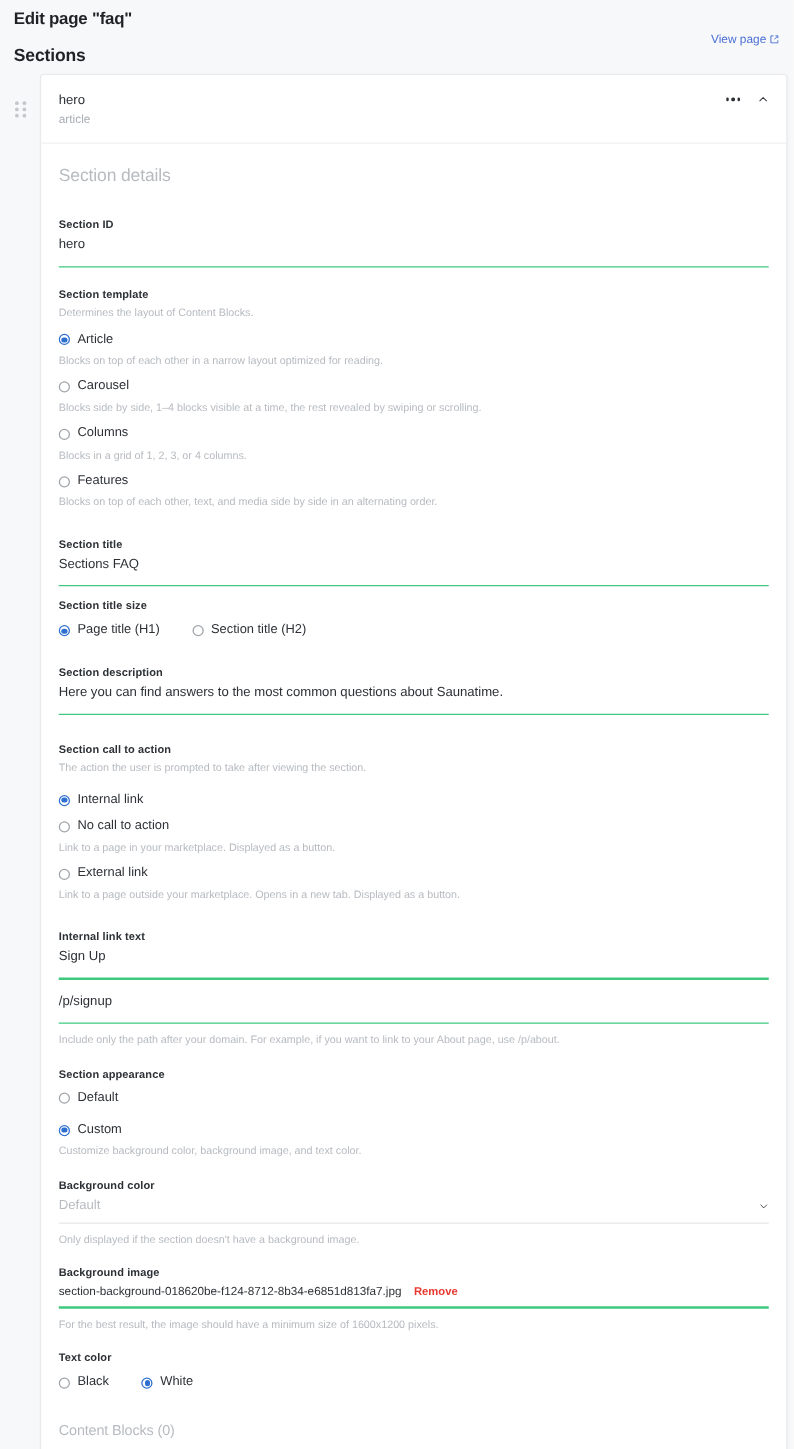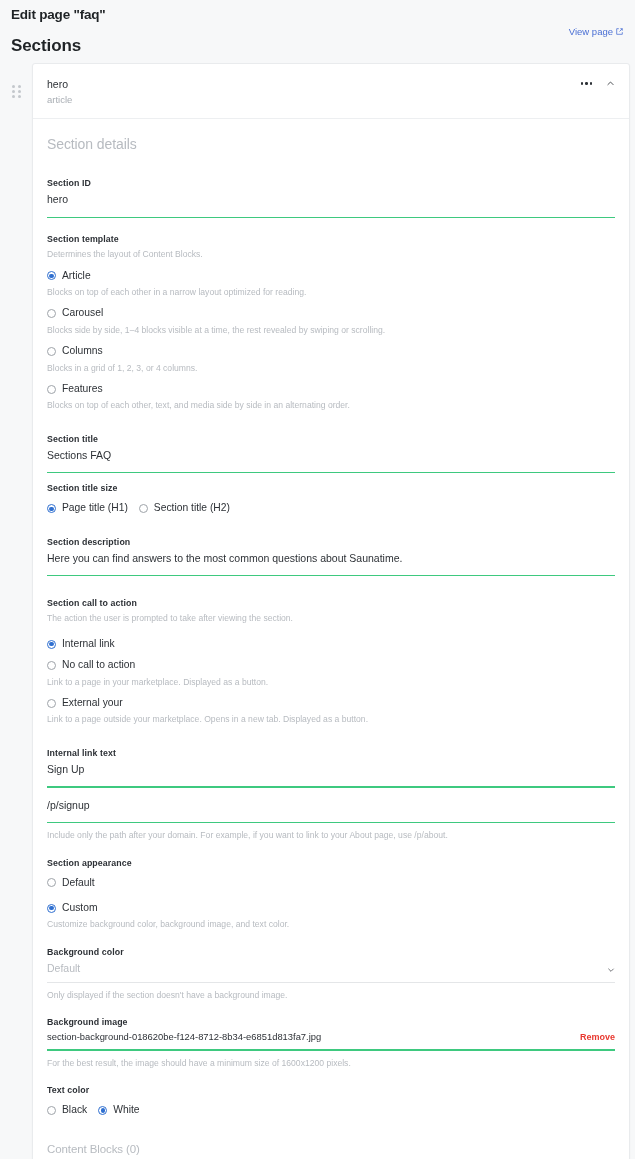--- a/index.html
+++ b/index.html
@@ -40,21 +40,21 @@
     align-items: center;
     gap: 3px;
     cursor: pointer;
     margin-top: 34px;
   }
   .ext-icon { display: inline-block; width: 7px; height: 7px; position: relative; }
   .ext-icon svg { display: block; }
 
   
   .sections-heading {
-    font-size: 17px;
+    font-size: 14px;
     font-weight: 700;
     color: #1f2326;
     padding: 8px 15px 7px 11px;
     letter-spacing: -0.1px;
   }
 
   
   .section-row {
     display: flex;
     align-items: flex-start;
@@ -191,21 +191,21 @@
   .radio-row {
     display: flex;
     align-items: center;
     gap: 6px;
     margin-top: 9px;
     cursor: pointer;
   }
   .radio-inline-group {
     display: flex;
     align-items: center;
-    gap: 11px;
+    gap: 26px;
     margin-top: 9px;
   }
   .radio-inline-group .radio-row { margin-top: 0; }
   .radio {
     width: 9px; height: 9px;
     border-radius: 50%;
     border: 1px solid #9ea3a9;
     background: #fff;
     flex: 0 0 9px;
     position: relative;
@@ -243,21 +243,20 @@
   }
   .chevron-down {
     width: 8px; height: 8px;
     color: #2d3136;
   }
 
   
   .file-row {
     display: flex;
     align-items: baseline;
-    justify-content: space-between;
     gap: 10px;
   }
   .file-name {
     font-size: 9.4px;
     color: #2d3136;
     overflow: hidden;
     white-space: nowrap;
     text-overflow: ellipsis;
   }
   .remove-link {
@@ -417,21 +416,21 @@
           </div>
 
           <div class="radio-row">
             <span class="radio"></span>
             <span class="radio-label">No call to action</span>
           </div>
           <div class="radio-help">Link to a page in your marketplace. Displayed as a button.</div>
 
           <div class="radio-row">
             <span class="radio"></span>
-            <span class="radio-label">External your</span>
+            <span class="radio-label">External link</span>
           </div>
           <div class="radio-help">Link to a page outside your marketplace. Opens in a new tab. Displayed as a button.</div>
         </div>
       </div>
 
       <div class="spacer-lg"></div>
 
       <div class="field">
         <div class="field-label">Internal link text</div>
         <div class="field-value">Sign Up</div>

